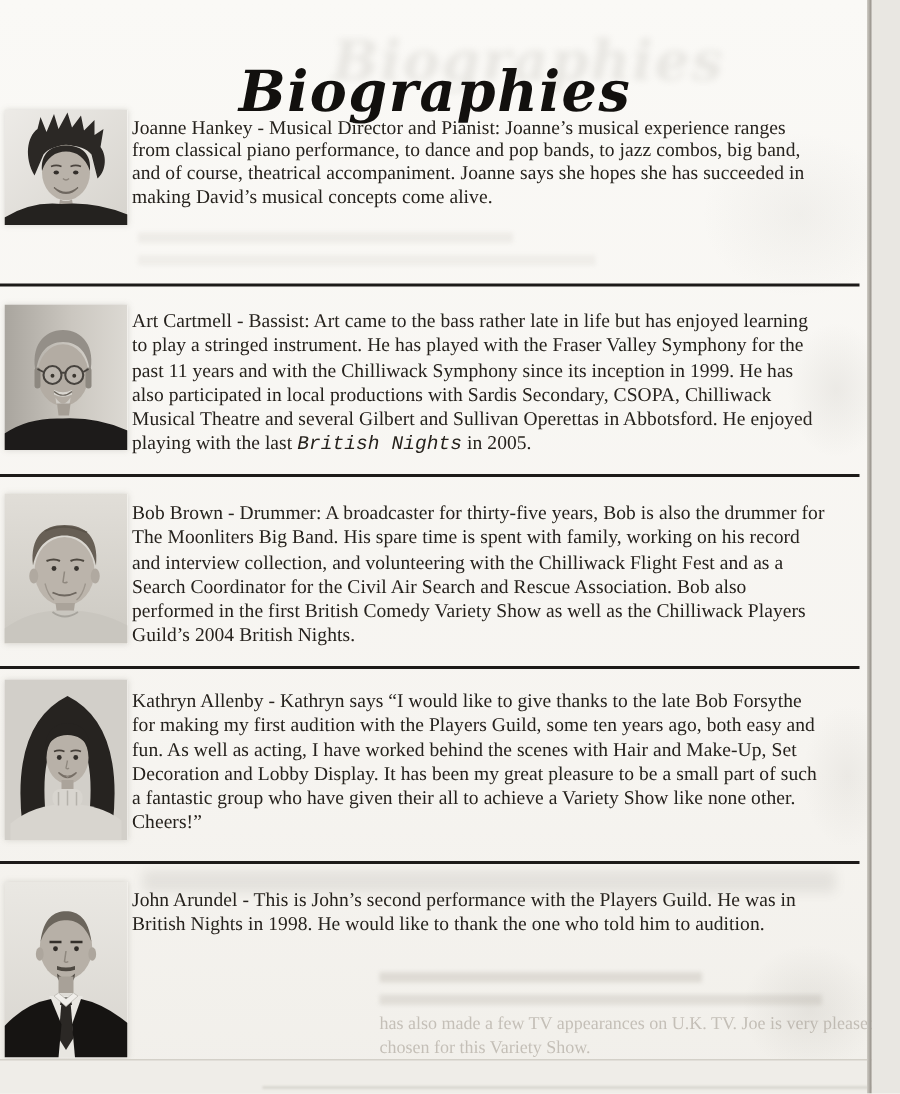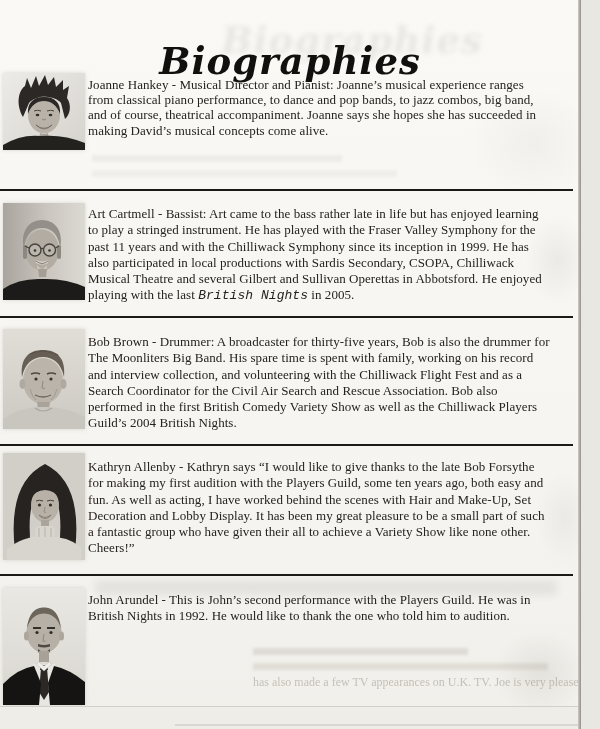--- a/index.html
+++ b/index.html
@@ -194,26 +194,27 @@
         <path d="M35,61 Q41,67 47,61 Q47,67 41,69.5 Q35,67 35,61 Z" fill="#4e4942"></path>
         <path d="M36,63 L36,74 L46,74 L46,63 Z" fill="#a8a198"></path>
         <rect x="30" y="76" width="22" height="41" fill="#e8e6e1"></rect>
         <path d="M38,80 L44,80 L46,104 L41,112 L36,104 Z" fill="#2b2825"></path>
         <path d="M38,77 L44,77 L45,82 L37,82 Z" fill="#2b2825"></path>
         <path d="M33,76 L41,83 L49,76 L46,74 L41,78 L36,74 Z" fill="#f0eeea" stroke="#b7b4ad" stroke-width="0.5"></path>
         <path d="M0,117 L0,96 Q14,81 31,78 L38,95 L36,117 Z" fill="#161412"></path>
         <path d="M82,117 L82,94 Q66,81 51,78 L45,95 L47,117 Z" fill="#161412"></path>
       </svg>
     </figure>
-    <p class="bio-text lh16" style="top:4px;">John Arundel - This is John’s second performance with the Players Guild.  He was in British Nights in 1992.  He would like to thank the one who told him to audition.</p>
+    <p class="bio-text lh16" style="top:4px;">John Arundel - This is John’s second performance with the Players Guild.  He was in British Nights in 1998.  He would like to thank the one who told him to audition.</p>
   </section>
 
   <div class="bleedbar" style="top:648px;left:253px;width:215px;opacity:.25;"></div>
   <div class="bleedbar" style="top:663px;left:253px;width:295px;opacity:.22;"></div>
   <div class="bleedline" style="top:675px;">has also made a few TV appearances on U.K. TV.  Joe is very pleased to have</div>
+  <div class="bleedline" style="top:691px;">chosen for this Variety Show.</div>
   <div class="smudge" style="top:630px;left:495px;width:90px;height:85px;background:radial-gradient(closest-side,#8f8b82,transparent);opacity:.14;"></div>
 
   <div class="bottom-strip"></div>
   <div class="bottom-streak"></div>
   <div class="edge-right"></div>
   <div class="edge-line"></div>
 
 </div>
 
 </body></html>

